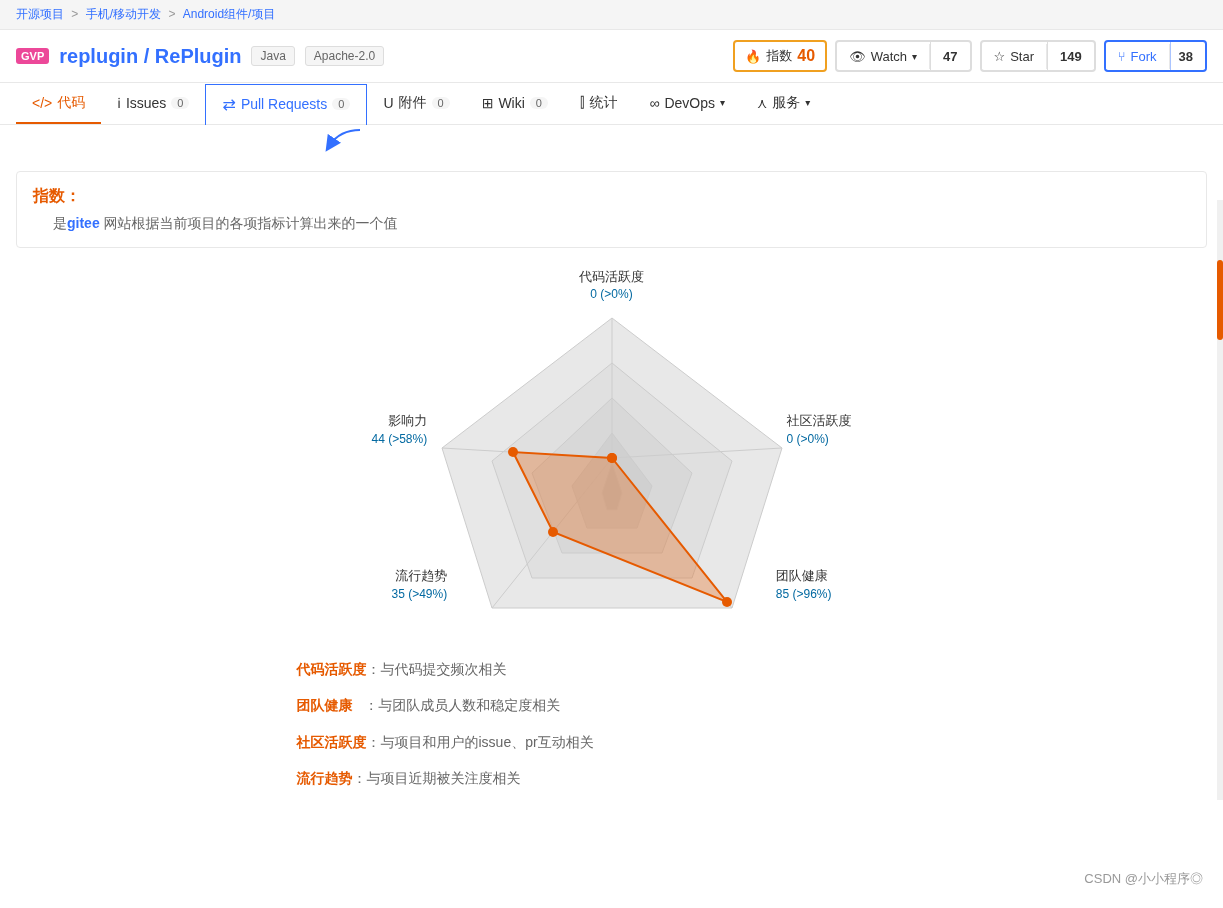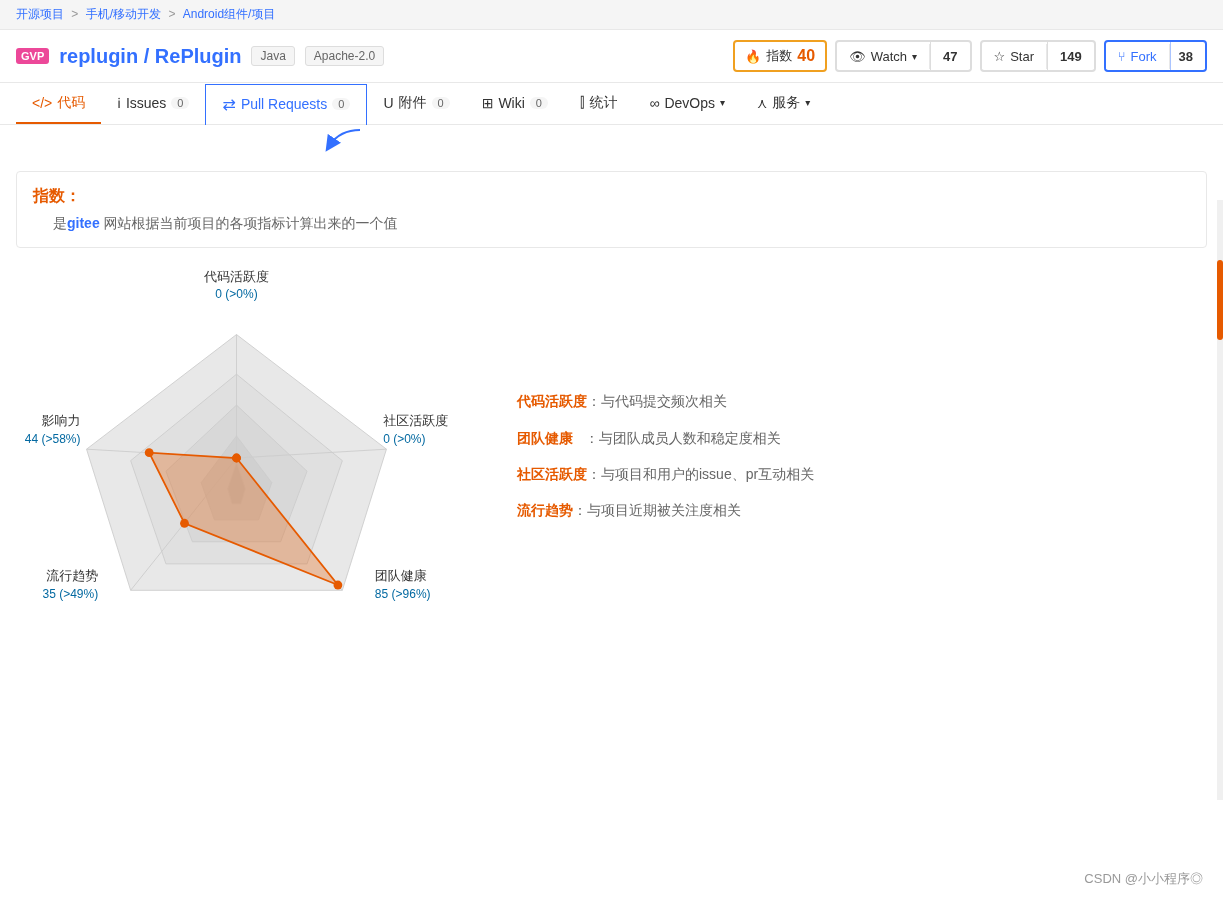--- a/index.html
+++ b/index.html
@@ -184,20 +184,21 @@
     .info-box .desc {
       font-size: 14px;
       color: #666;
       padding-left: 20px;
     }
     .info-box .desc .gitee { color: #3370ff; font-weight: bold; }
 
     
     .radar-section {
       display: flex;
+      flex-direction: column;
       align-items: center;
       margin: 10px 0 20px 0;
     }
     .radar-container {
       width: 500px;
       height: 380px;
       position: relative;
     }
     svg.radar { width: 100%; height: 100%; }
 

